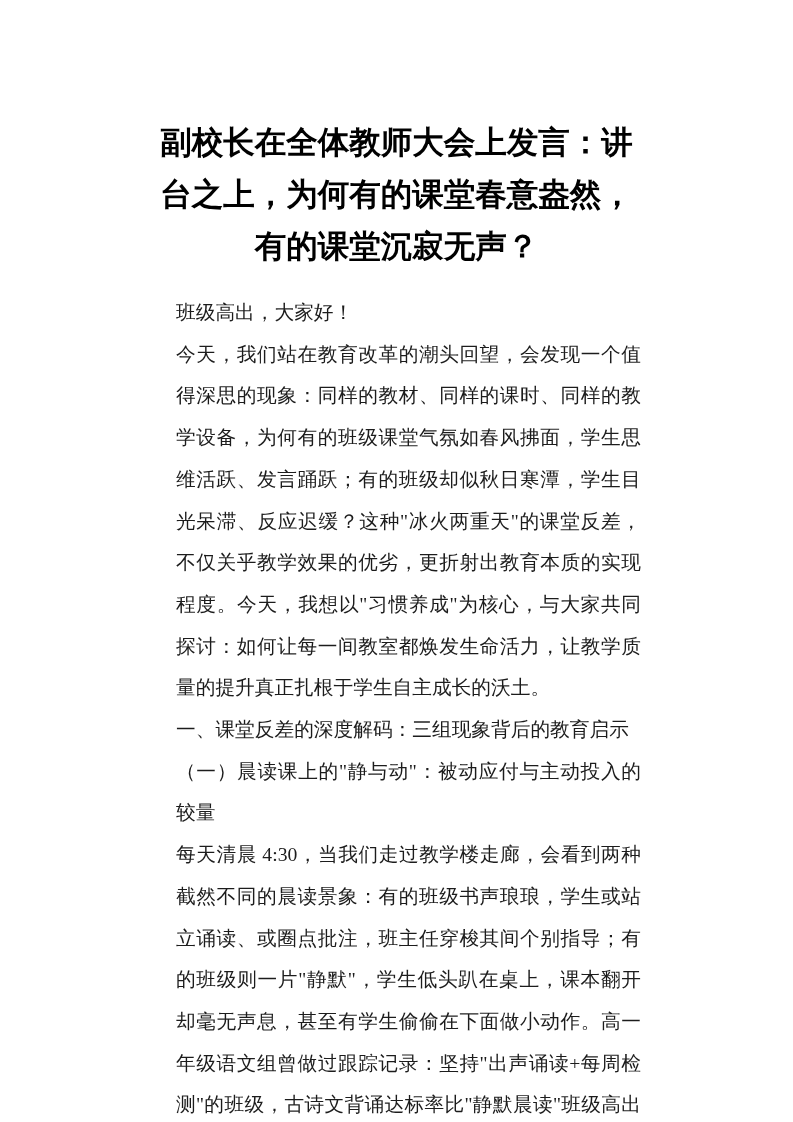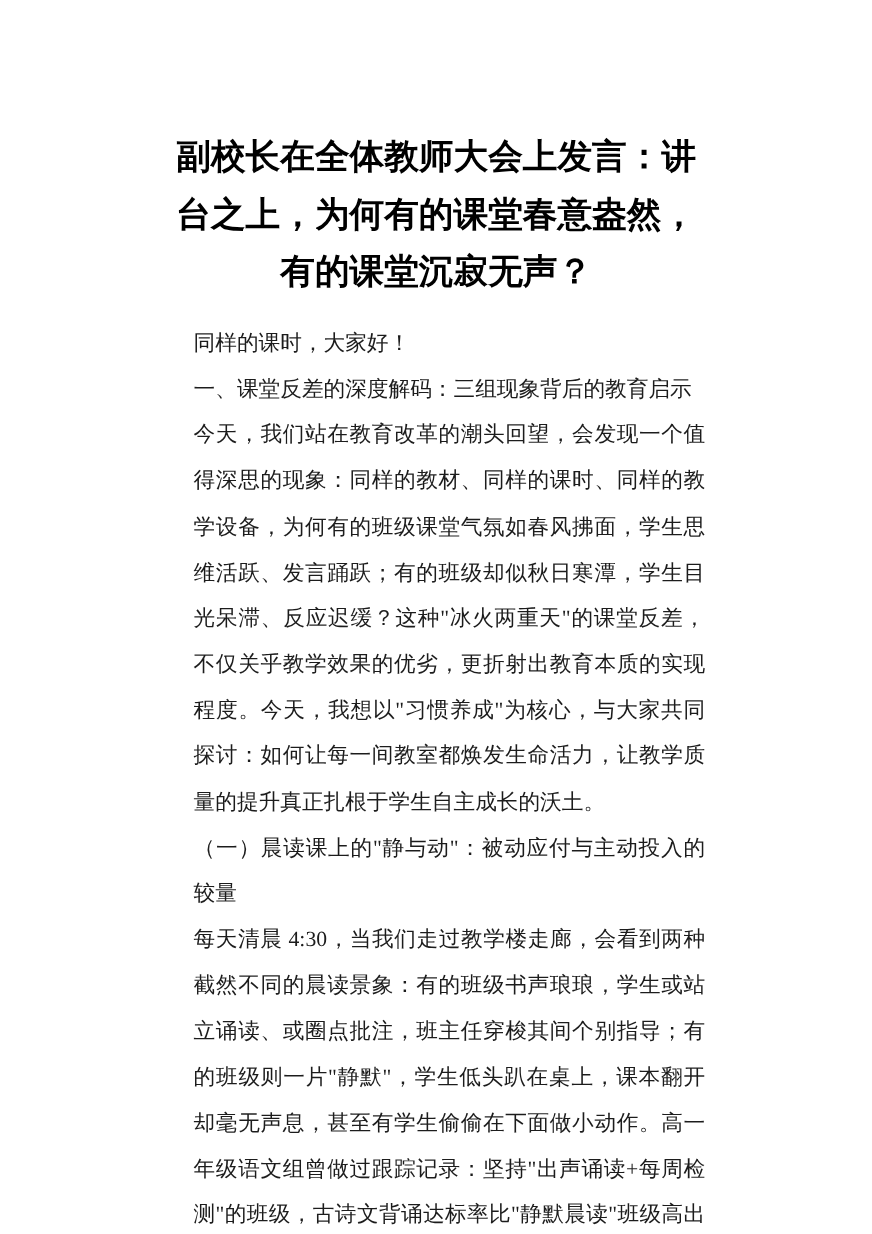--- a/index.html
+++ b/index.html
@@ -42,19 +42,19 @@
     word-break: normal;
   }
 </style>
 </head>
 <body>
 
 <div class="page">
   <h1 class="doc-title">副校长在全体教师大会上发言：讲台之上，为何有的课堂春意盎然，有的课堂沉寂无声？</h1>
 
   <div class="doc-body">
-    <p>同样的课时，大家好！</p>
+    <p>班级高出，大家好！</p>
+    <p>今天，我们站在教育改革的潮头回望，会发现一个值得深思的现象：同样的教材、同样的课时、同样的教学设备，为何有的班级课堂气氛如春风拂面，学生思维活跃、发言踊跃；有的班级却似秋日寒潭，学生目光呆滞、反应迟缓？这种"冰火两重天"的课堂反差，不仅关乎教学效果的优劣，更折射出教育本质的实现程度。今天，我想以"习惯养成"为核心，与大家共同探讨：如何让每一间教室都焕发生命活力，让教学质量的提升真正扎根于学生自主成长的沃土。</p>
     <p>一、课堂反差的深度解码：三组现象背后的教育启示</p>
-    <p>今天，我们站在教育改革的潮头回望，会发现一个值得深思的现象：同样的教材、同样的课时、同样的教学设备，为何有的班级课堂气氛如春风拂面，学生思维活跃、发言踊跃；有的班级却似秋日寒潭，学生目光呆滞、反应迟缓？这种"冰火两重天"的课堂反差，不仅关乎教学效果的优劣，更折射出教育本质的实现程度。今天，我想以"习惯养成"为核心，与大家共同探讨：如何让每一间教室都焕发生命活力，让教学质量的提升真正扎根于学生自主成长的沃土。</p>
     <p>（一）晨读课上的"静与动"：被动应付与主动投入的较量</p>
     <p>每天清晨 4:30，当我们走过教学楼走廊，会看到两种截然不同的晨读景象：有的班级书声琅琅，学生或站立诵读、或圈点批注，班主任穿梭其间个别指导；有的班级则一片"静默"，学生低头趴在桌上，课本翻开却毫无声息，甚至有学生偷偷在下面做小动作。高一年级语文组曾做过跟踪记录：坚持"出声诵读+每周检测"的班级，古诗文背诵达标率比"静默晨读"班级高出 58%，课堂提问质量更是相差 3 个等级。这印证了一个朴素的道理：没有行动的唤醒，就没有思维的激活；没</p>
   </div>
 </div>
 
 </body></html>

